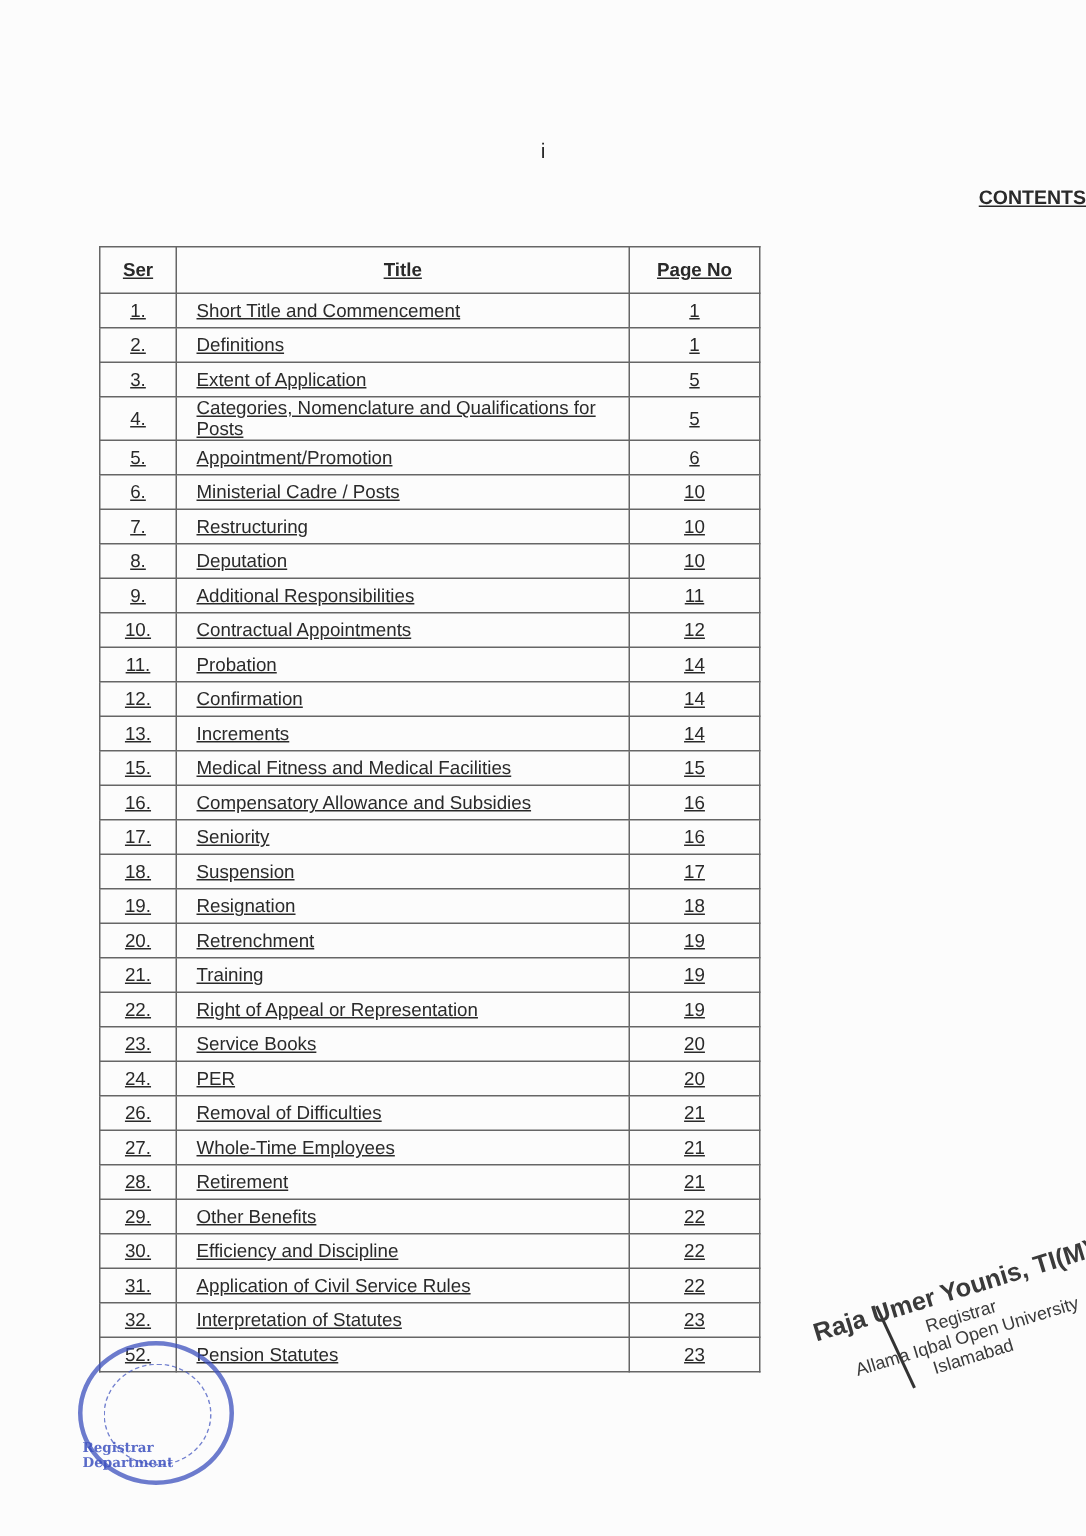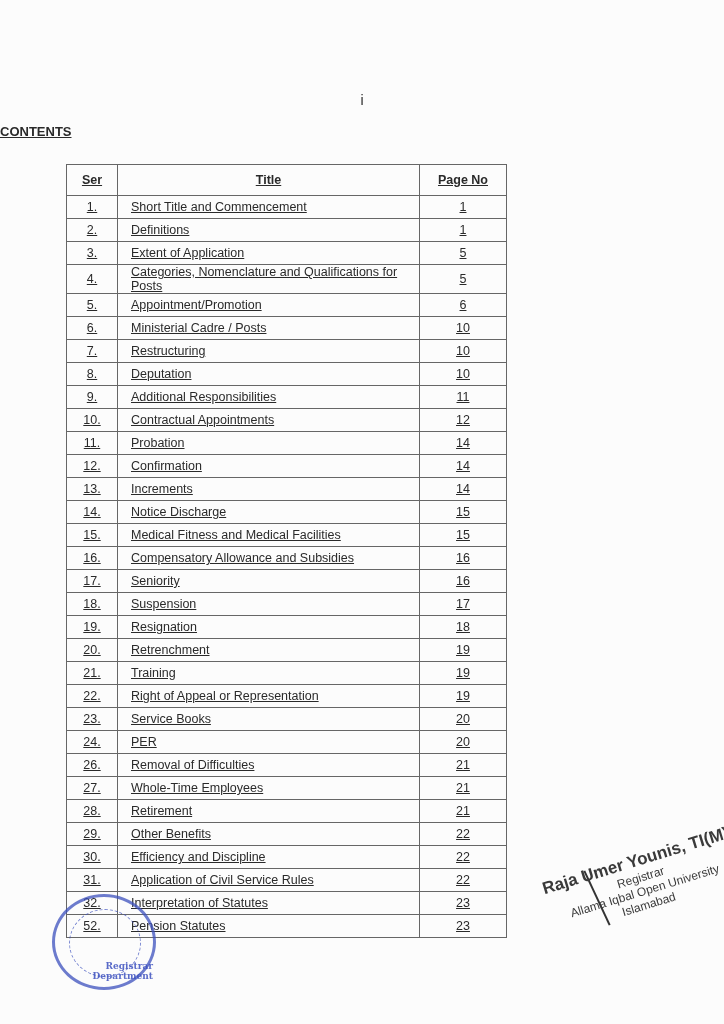--- a/index.html
+++ b/index.html
@@ -1,36 +1,36 @@
 <!DOCTYPE html>
 <html><head>
 <meta charset="utf-8">
 <style>
   html, body { margin: 0; padding: 0; }
   body {
     width: 724px; height: 1024px; background: #fcfcfc; position: relative; overflow: hidden;
     font-family: "Liberation Sans", sans-serif; color: #2a2a2a;
   }
   .page-number { position: absolute; top: 92px; left: 0; width: 724px; text-align: center; font-size: 14px; }
-  .heading { position: absolute; top: 124px; left: 0; width: 724px; text-align: left; font-size: 13px; font-weight: bold; text-decoration: underline; }
+  .heading { position: absolute; top: 124px; left: 0; width: 724px; text-align: right; font-size: 13px; font-weight: bold; text-decoration: underline; }
   table.toc {
     position: absolute; top: 164px; left: 66px; width: 441px;
     border-collapse: collapse; font-size: 12.5px; text-decoration: underline;
   }
   table.toc th, table.toc td { border: 1px solid #666; height: 22px; padding: 0; }
   table.toc th { height: 30px; font-weight: bold; font-size: 12.5px; }
   table.toc td.ser { width: 50px; text-align: center; }
   table.toc td.title { padding-left: 13px; text-align: left; }
   table.toc td.page { width: 86px; text-align: center; }
   .seal {
     position: absolute; left: 52px; top: 894px; width: 104px; height: 96px; border-radius: 50%;
     border: 3px solid rgba(60,80,190,0.75); box-sizing: border-box;
   }
   .seal-inner { position: absolute; left: 14px; top: 12px; width: 70px; height: 66px; border-radius: 50%; border: 1px dashed rgba(60,80,190,0.7); }
-  .seal-text { position: absolute; left: 0; bottom: 6px; width: 100%; text-align: right; font-size: 9px; font-weight: bold; color: rgba(60,80,190,0.85); font-family: "DejaVu Serif", serif; }
+  .seal-text { position: absolute; left: 0; bottom: 6px; width: 100%; text-align: left; font-size: 9px; font-weight: bold; color: rgba(60,80,190,0.85); font-family: "DejaVu Serif", serif; }
   .stamp { position: absolute; left: 540px; top: 880px; transform: rotate(-17deg); transform-origin: left top; color: #3a3a3a; text-align: center; }
   .stamp .name { font-size: 17px; font-weight: bold; white-space: nowrap; }
   .stamp .line { font-size: 12px; white-space: nowrap; }
   .sig-line { position: absolute; left: 596px; top: 868px; width: 2px; height: 60px; background: #333; transform: rotate(-25deg); }
 </style>
 </head>
 <body>
 
 <div class="page-number">i</div>
 <div class="heading">CONTENTS</div>
@@ -103,25 +103,20 @@
         <td class="ser">12.</td>
         <td class="title">Confirmation</td>
         <td class="page">14</td>
       </tr>
       <tr>
         <td class="ser">13.</td>
         <td class="title">Increments</td>
         <td class="page">14</td>
       </tr>
       <tr>
-        <td class="ser">14.</td>
-        <td class="title">Notice Discharge</td>
-        <td class="page">15</td>
-      </tr>
-      <tr>
         <td class="ser">15.</td>
         <td class="title">Medical Fitness and Medical Facilities</td>
         <td class="page">15</td>
       </tr>
       <tr>
         <td class="ser">16.</td>
         <td class="title">Compensatory Allowance and Subsidies</td>
         <td class="page">16</td>
       </tr>
       <tr>

